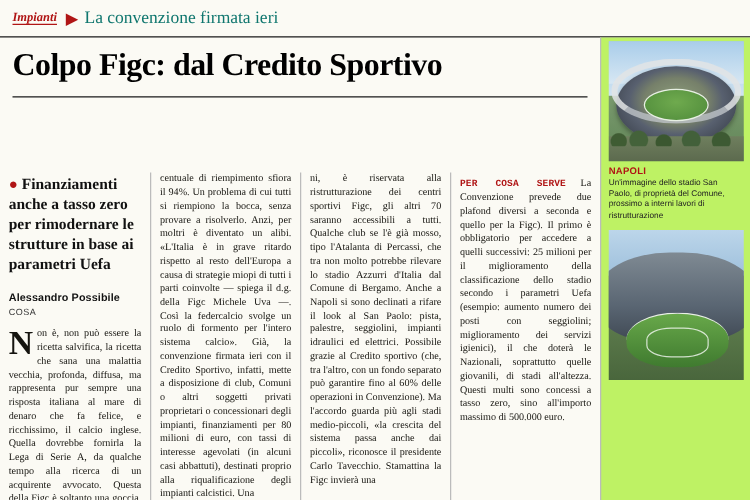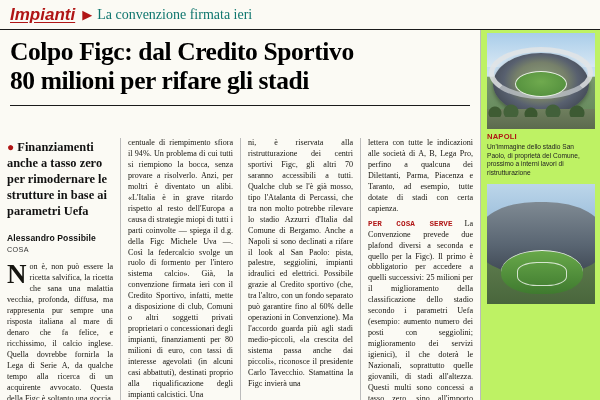--- a/index.html
+++ b/index.html
@@ -23,24 +23,24 @@
     position: absolute;
     left: 0; top: 0;
     width: 600px; height: 30px;
     border-bottom: 1.5px solid #1a1a1a;
     display: flex;
     align-items: center;
     padding-left: 10px;
     background: #fbfaf4;
   }
   .kicker-section {
-    font-family: Liberation Sans, sans-serif;
+    font-family: Liberation Serif, serif;
     font-weight: bold;
     font-style: italic;
-    font-size: 17px;
+    font-size: 10px;
     color: #b01515;
     letter-spacing: 0px;
     text-decoration: underline;
     text-underline-offset: 2px;
   }
   .kicker-arrow {
     color: #b01515;
     font-size: 13px;
     margin: 0 5px 0 7px;
     line-height: 1;
@@ -258,21 +258,20 @@
   <div class="kicker-bar">
     <span class="kicker-section">Impianti</span>
     <span class="kicker-arrow">▶</span>
     <span class="kicker-sub">La convenzione firmata ieri</span>
   </div>
 
   <div class="main">
 
     <div class="headline">
       <div class="headline-line">Colpo Figc: dal Credito Sportivo</div>
-      <div class="headline-line">80 milioni per rifare gli stadi</div>
     </div>
     <div class="rule-under-headline"></div>
 
     <div class="cols">
 
       <div class="col col1">
         <div class="summary">
           <span class="bullet">●</span>
           <span>Finanziamenti anche a tasso zero per rimodernare le strutture in base ai parametri Uefa</span>
         </div>
@@ -283,21 +282,20 @@
 
       <div class="col col2">
         <div class="bodytext">centuale di riempimento sfiora il 94%. Un problema di cui tutti si riempiono la bocca, senza provare a risolverlo. Anzi, per moltri è diventato un alibi. «L'Italia è in grave ritardo rispetto al resto dell'Europa a causa di strategie miopi di tutti i parti coinvolte — spiega il d.g. della Figc Michele Uva —. Così la federcalcio svolge un ruolo di formento per l'intero sistema calcio». Già, la convenzione firmata ieri con il Credito Sportivo, infatti, mette a disposizione di club, Comuni o altri soggetti privati proprietari o concessionari degli impianti, finanziamenti per 80 milioni di euro, con tassi di interesse agevolati (in alcuni casi abbattuti), destinati proprio alla riqualificazione degli impianti calcistici. Una</div>
       </div>
 
       <div class="col col3">
         <div class="bodytext">ni, è riservata alla ristrutturazione dei centri sportivi Figc, gli altri 70 saranno accessibili a tutti. Qualche club se l'è già mosso, tipo l'Atalanta di Percassi, che tra non molto potrebbe rilevare lo stadio Azzurri d'Italia dal Comune di Bergamo. Anche a Napoli si sono declinati a rifare il look al San Paolo: pista, palestre, seggiolini, impianti idraulici ed elettrici. Possibile grazie al Credito sportivo (che, tra l'altro, con un fondo separato può garantire fino al 60% delle operazioni in Convenzione). Ma l'accordo guarda più agli stadi medio-piccoli, «la crescita del sistema passa anche dai piccoli», riconosce il presidente Carlo Tavecchio. Stamattina la Figc invierà una</div>
       </div>
 
       <div class="col col4">
-        <div class="bodytext">lettera con tutte le indicazioni alle società di A, B, Lega Pro, perfino a qualcuna dei Dilettanti, Parma, Piacenza e Taranto, ad esempio, tutte dotate di stadi con certa capienza.</div>
         <div class="bodytext" style="margin-top:4px;">
           <span class="lead-in red">PER COSA SERVE</span>
           <span>La Convenzione prevede due plafond diversi a seconda e quello per la Figc). Il primo è obbligatorio per accedere a quelli successivi: 25 milioni per il miglioramento della classificazione dello stadio secondo i parametri Uefa (esempio: aumento numero dei posti con seggiolini; miglioramento dei servizi igienici), il che doterà le Nazionali, soprattutto quelle giovanili, di stadi all'altezza. Questi multi sono concessi a tasso zero, sino all'importo massimo di 500.000 euro.</span>
         </div>
       </div>
 
     </div>
   </div>
 
   <div class="rail">

